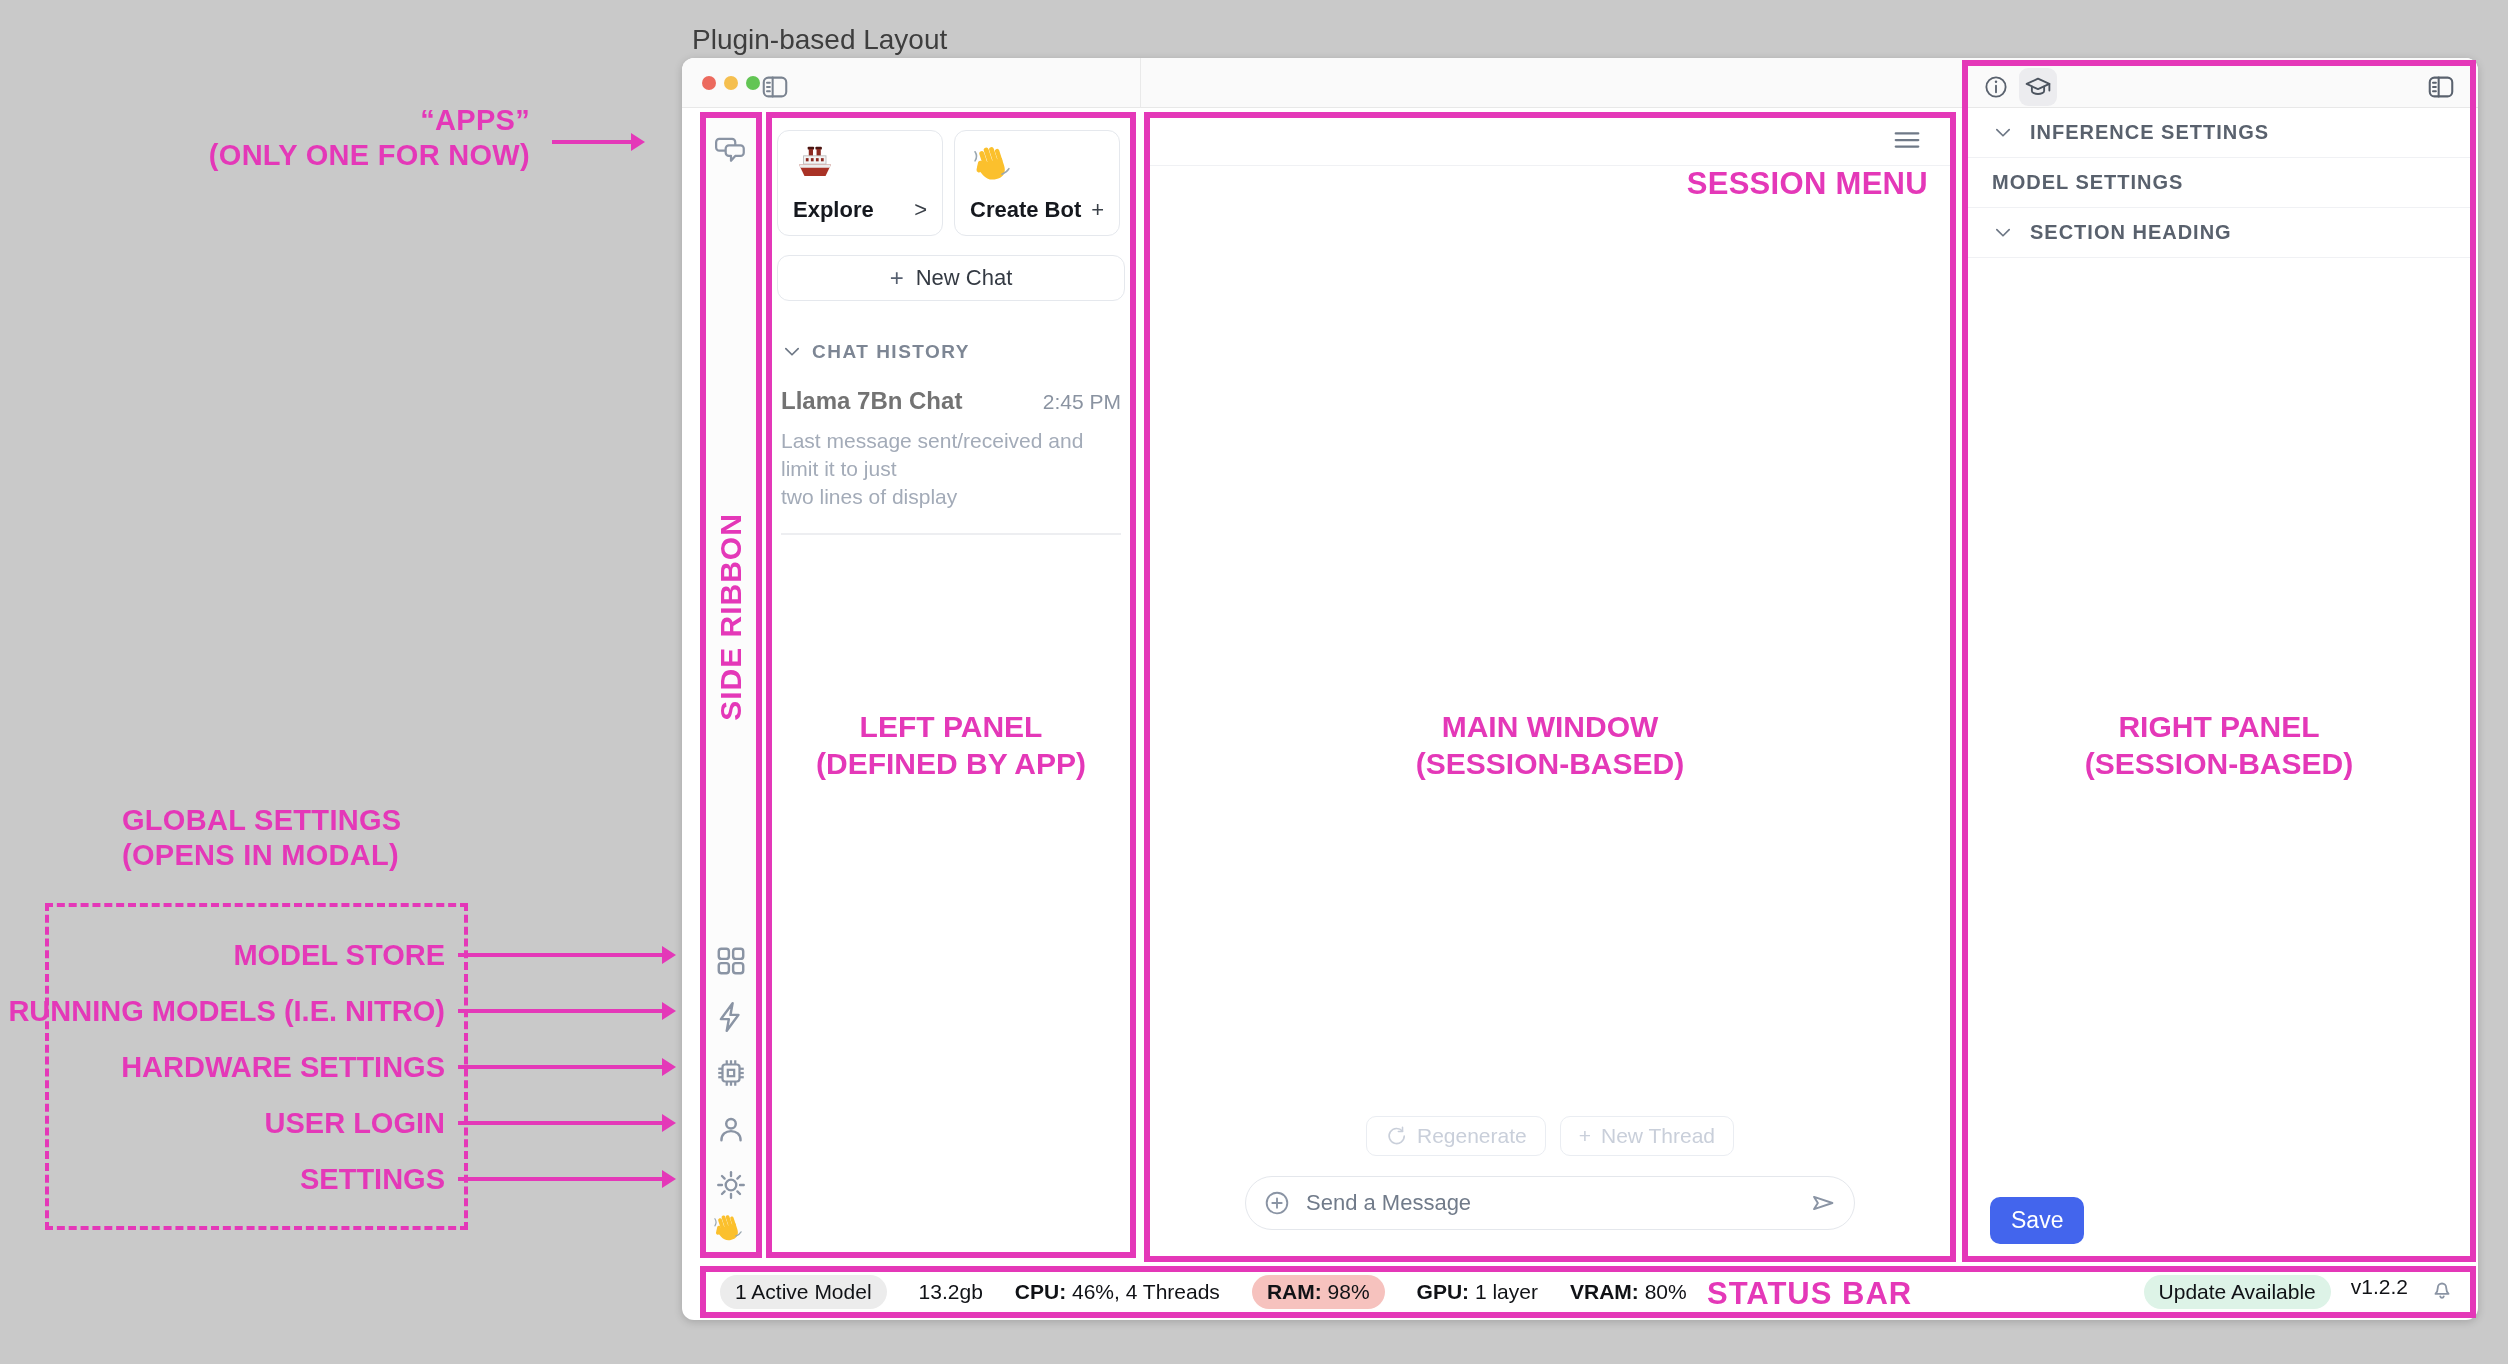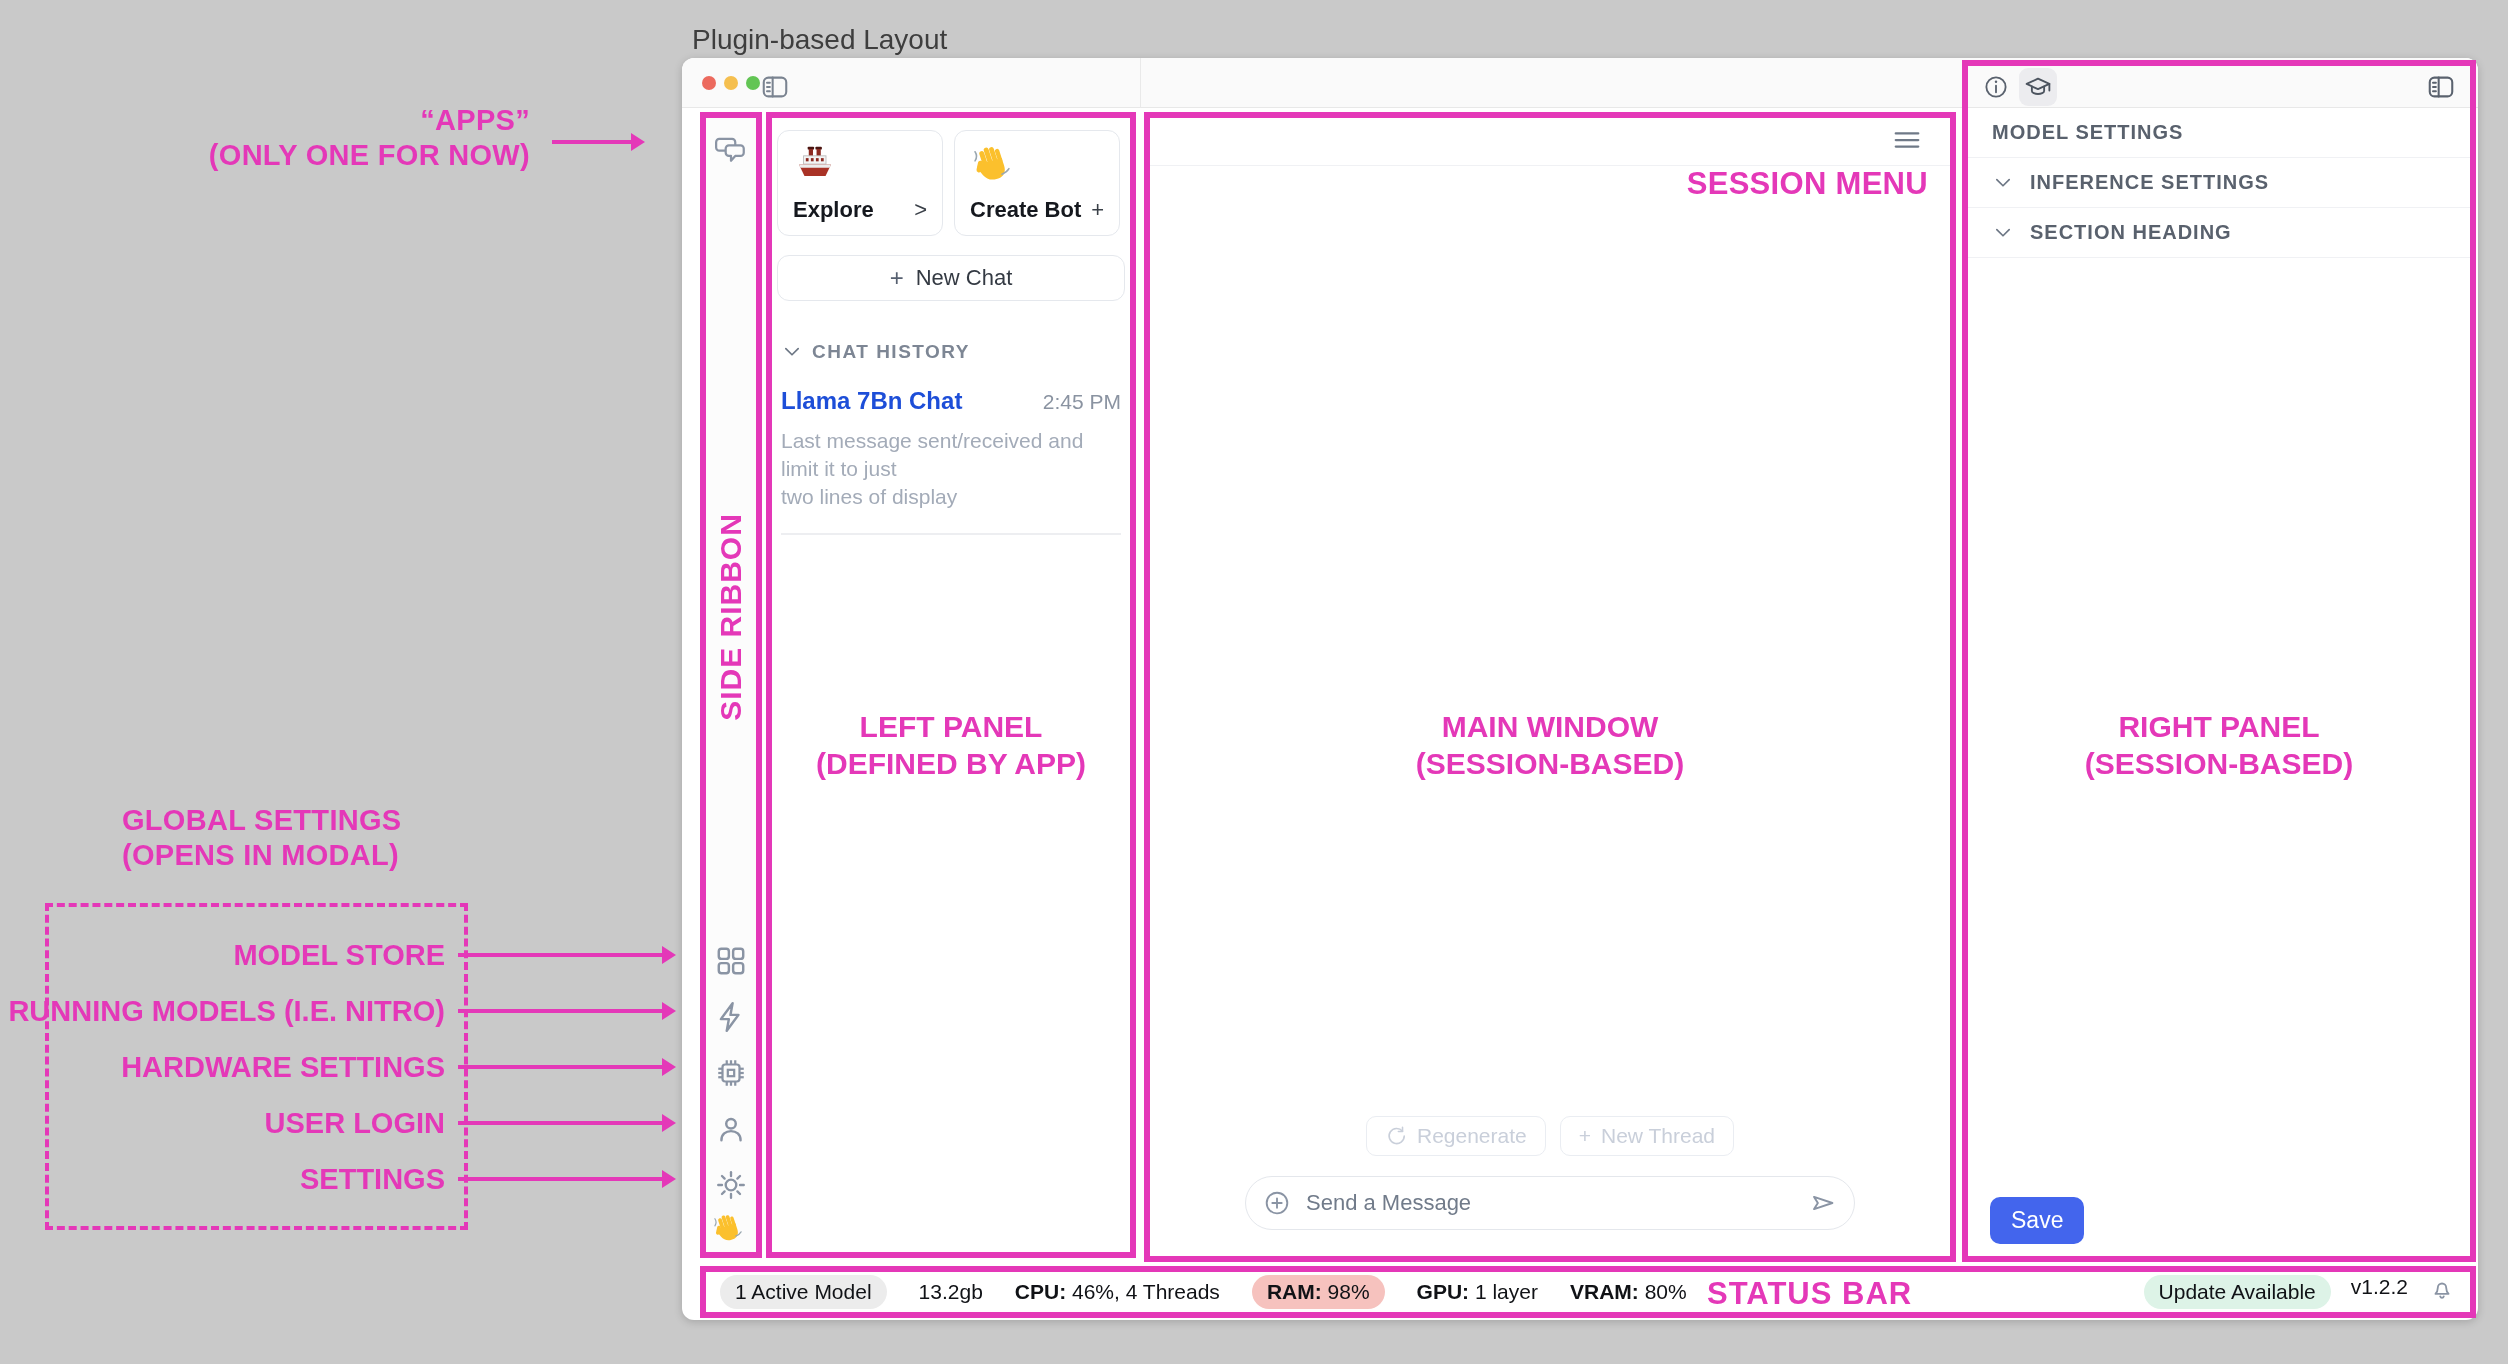--- a/index.html
+++ b/index.html
@@ -47,21 +47,21 @@
   .card-action{font-size:22px;color:#3A4048;}
   .new-chat{margin-top:19px;width:100%;height:46px;border:1.5px solid var(--border);border-radius:12px;
             background:#fff;display:flex;align-items:center;justify-content:center;gap:12px;
             font-size:22px;color:#343A43;}
   .new-chat .plus{color:#566070;font-size:24px;}
   .hist-header{margin-top:40px;display:flex;align-items:center;gap:9px;padding-left:4px;}
   .hist-header .chev{width:22px;height:22px;color:#6C7684;}
   .hist-title{font-size:19px;font-weight:700;letter-spacing:1.5px;color:#7D8694;}
   .hist-item{margin-top:24px;padding:0 4px;}
   .hist-item-top{display:flex;justify-content:space-between;align-items:baseline;}
-  .hist-item-name{font-size:24px;font-weight:600;color:#1d4ed8;}
+  .hist-item-name{font-size:24px;font-weight:600;color:#737373;}
   .hist-item-time{font-size:21px;color:#8A93A1;}
   .hist-prev{margin-top:12px;font-size:21px;line-height:28px;color:#A3ABB8;}
   .hist-div{margin-top:22px;height:1.5px;background:#EDEEF1;}
 
   
   .mp-top{height:48px;border-bottom:1.5px solid var(--divider);display:flex;align-items:center;
           justify-content:flex-end;padding-right:28px;color:#6F7987;}
   .action-row{position:absolute;bottom:100px;left:50%;transform:translateX(-50%);display:flex;gap:14px;}
   .ghost-btn{height:40px;border:1.5px solid #EAEDF2;border-radius:10px;background:#fff;
              display:flex;align-items:center;gap:10px;padding:0 18px;
@@ -389,28 +389,28 @@
             <use href="#i-cap"></use>
           </svg>
         </span>
       <span class="rp-toggle">
         <svg viewBox="0 0 32 32" width="30" height="30">
             <use href="#i-toggle"></use>
           </svg>
         </span>
     </div>
     <div class="rp-row">
-      <span>MODEL SETTINGS</span>
-    </div>
-    <div class="rp-row">
       <span class="chev">
         <svg viewBox="0 0 32 32" width="22" height="22">
             <use href="#i-chevdown"></use>
           </svg></span>
       <span>INFERENCE SETTINGS</span>
+    </div>
+    <div class="rp-row">
+      <span>MODEL SETTINGS</span>
     </div>
     <div class="rp-row">
       <span class="chev">
         <svg viewBox="0 0 32 32" width="22" height="22">
             <use href="#i-chevdown"></use>
           </svg></span>
       <span>SECTION HEADING</span>
     </div>
     <button class="rp-save">Save</button>
   </div>

